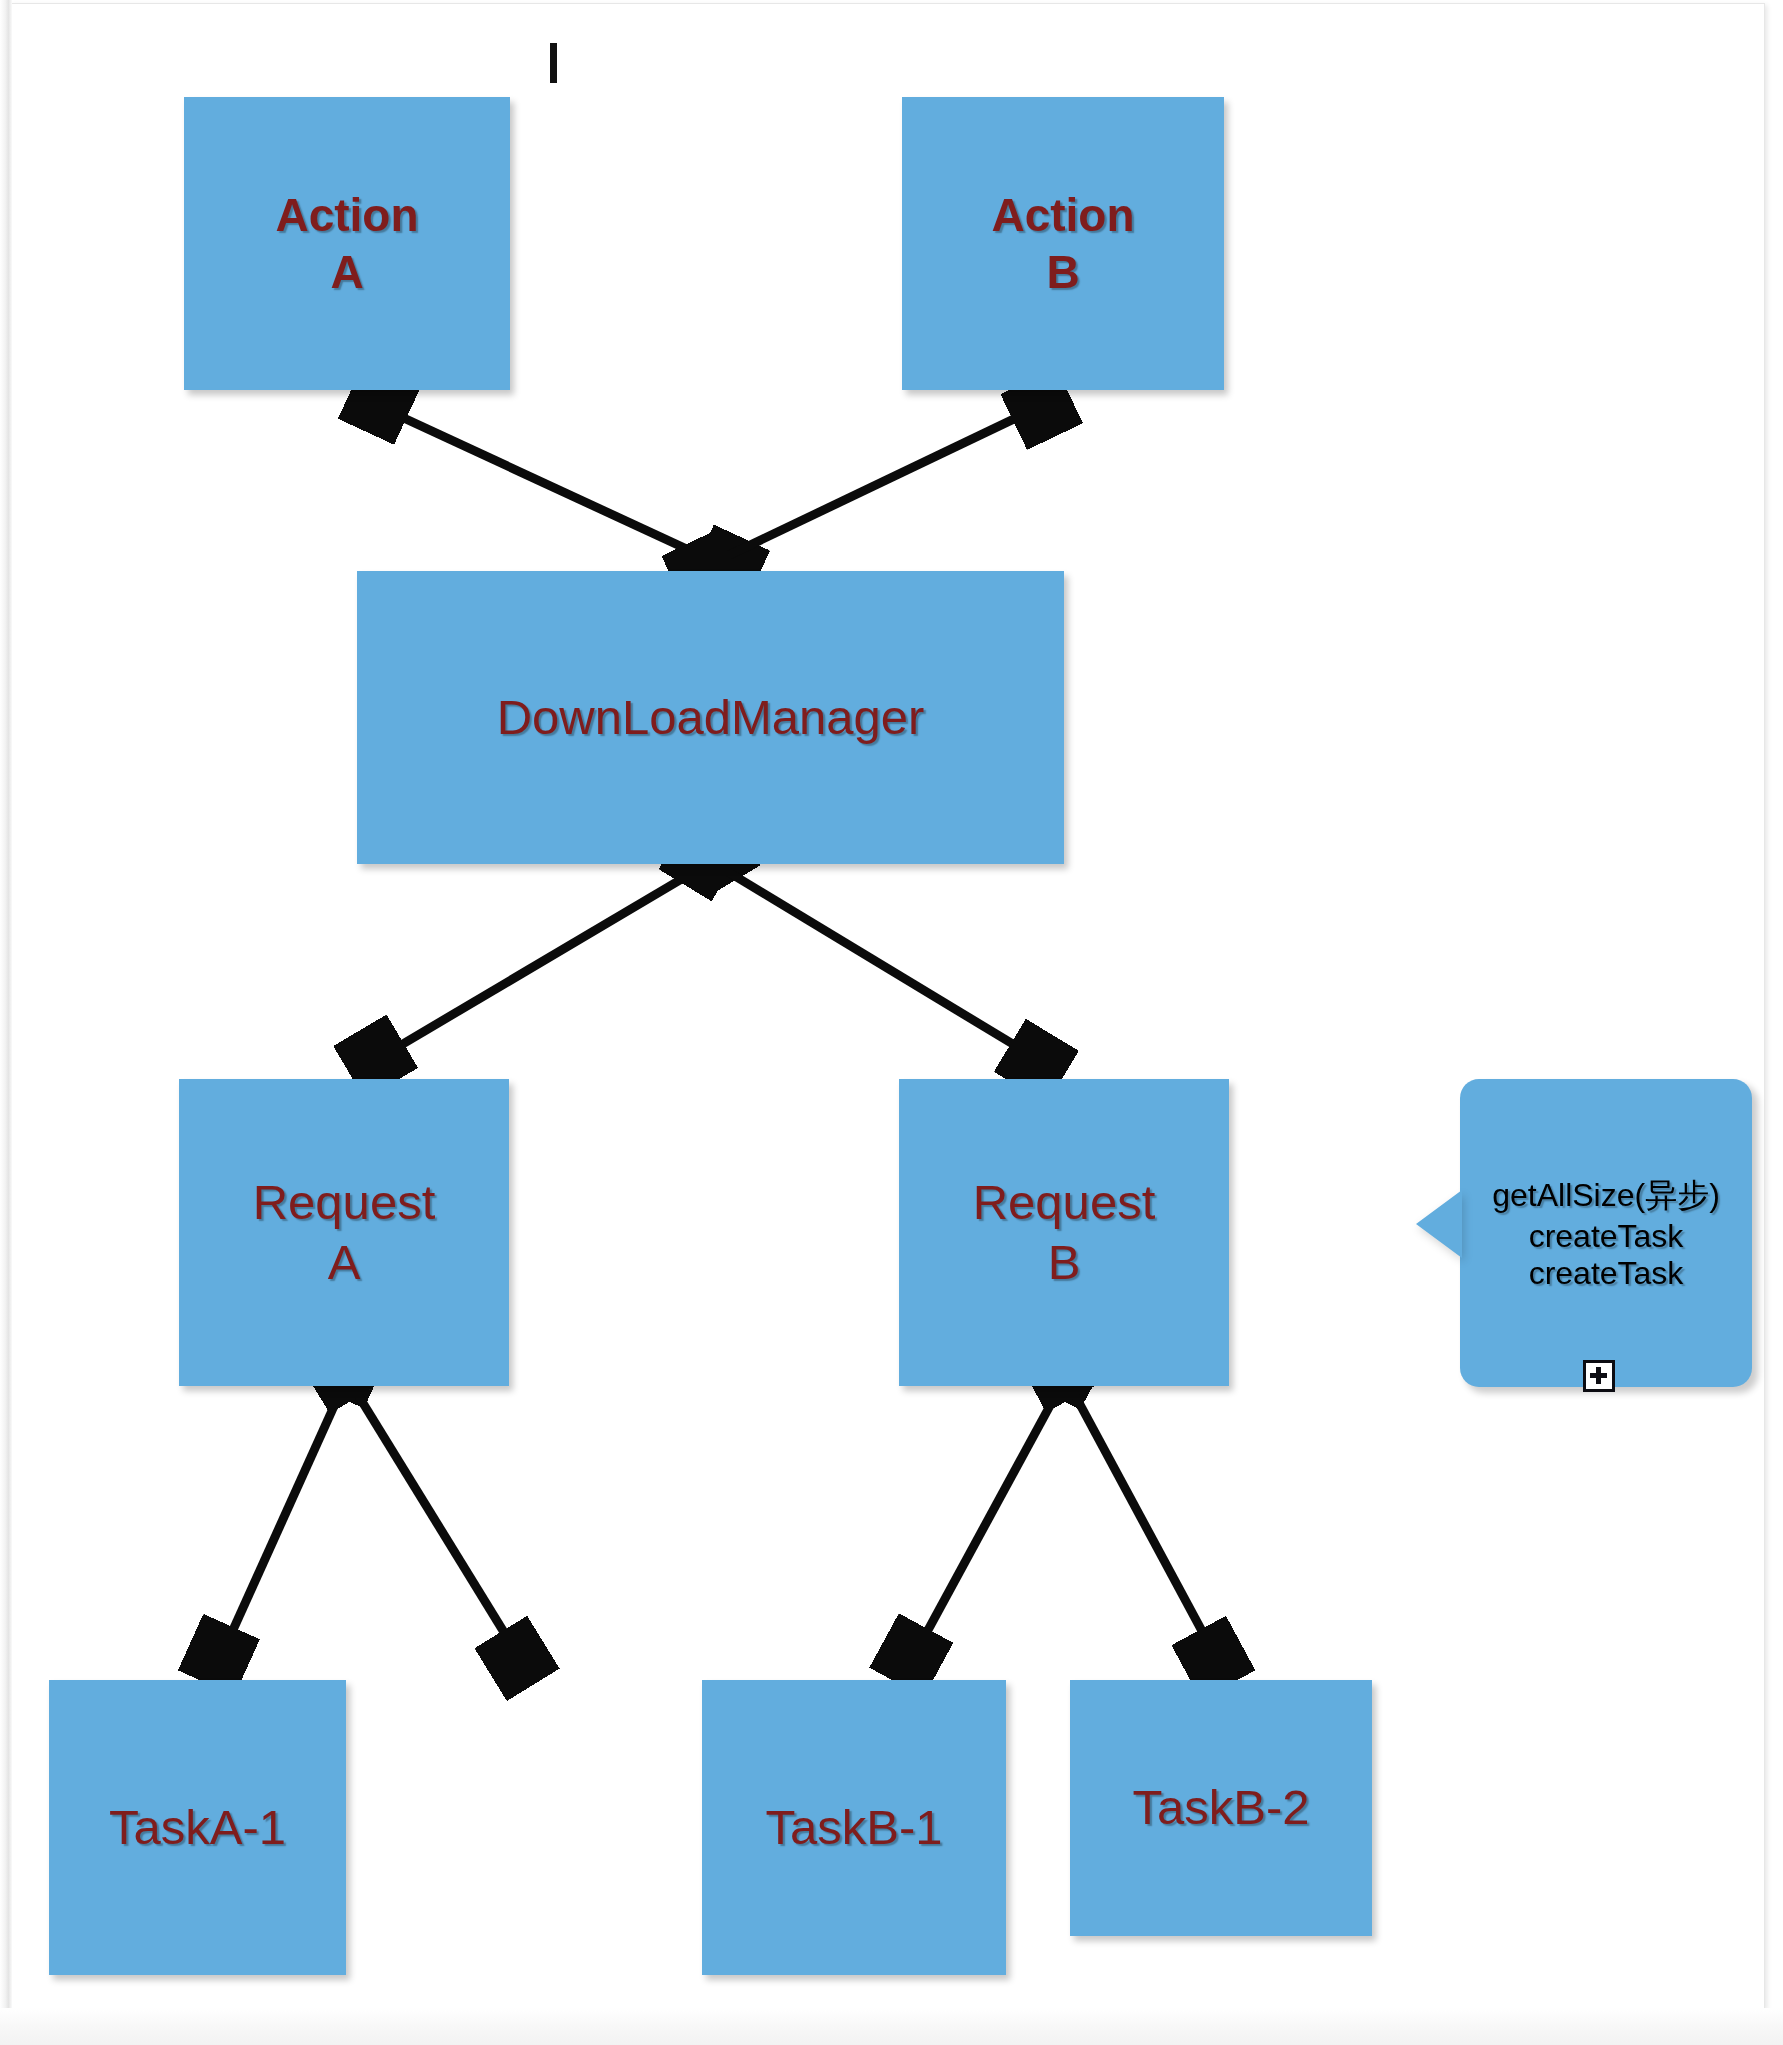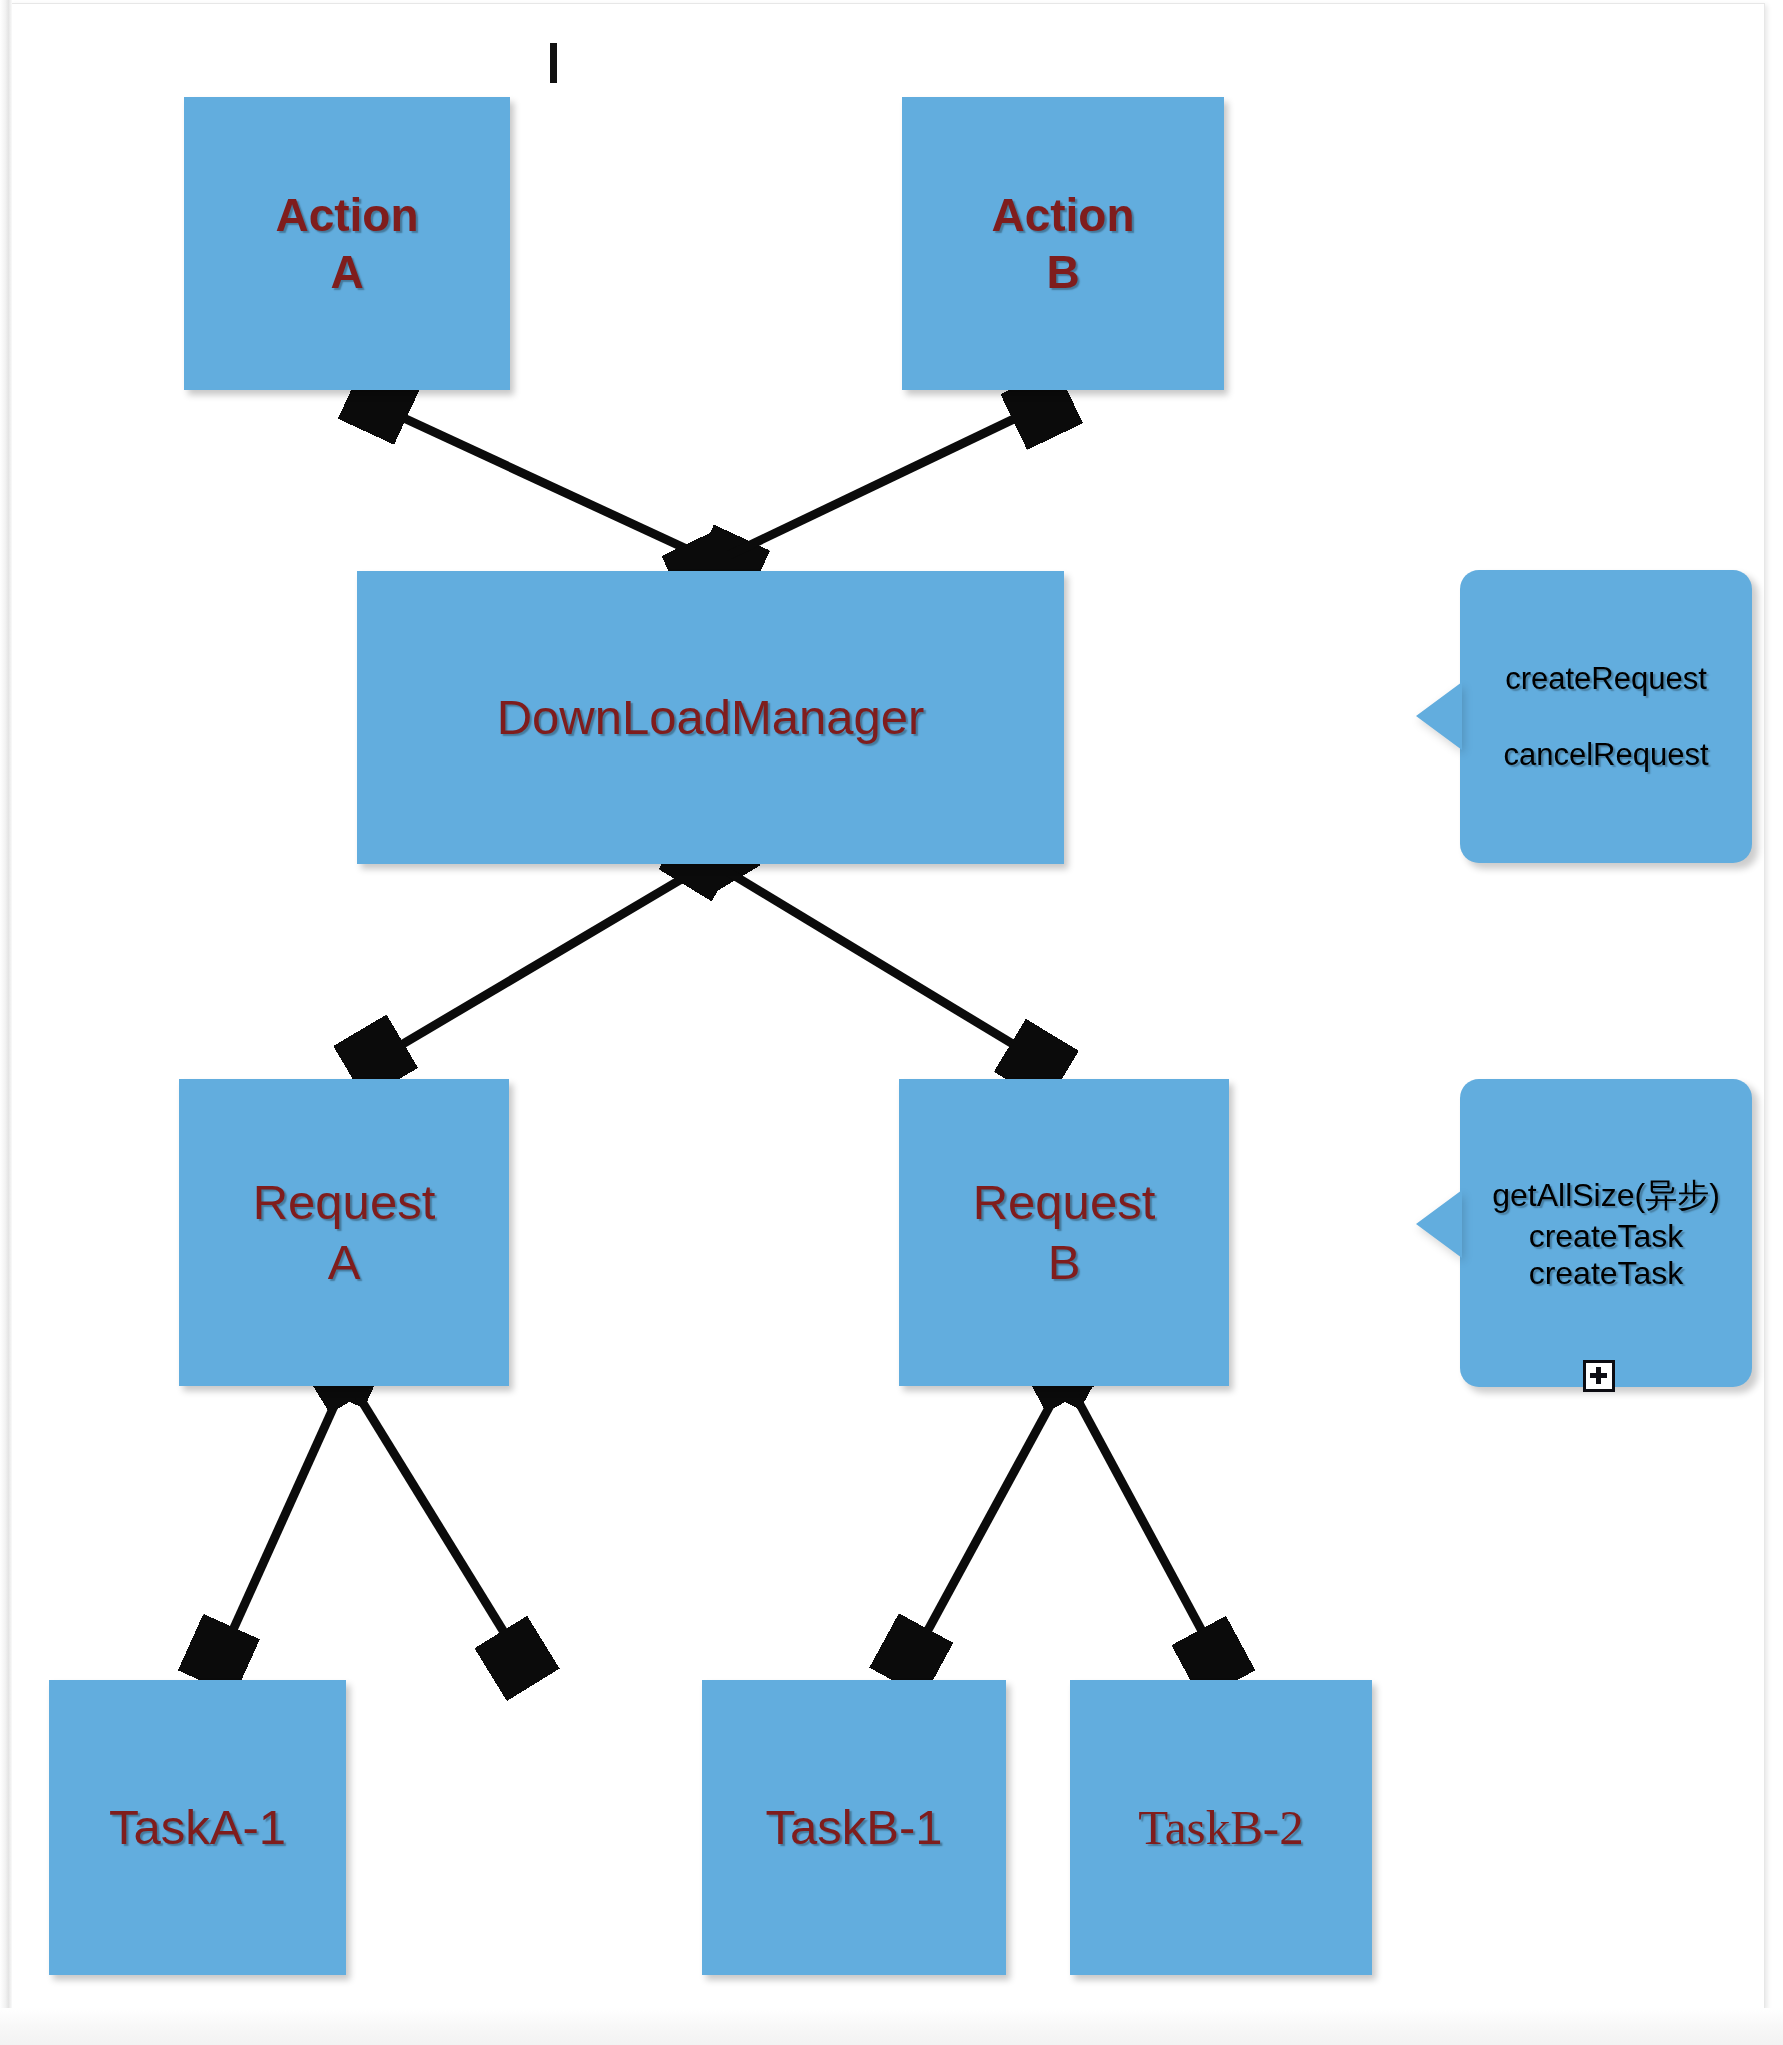--- a/index.html
+++ b/index.html
@@ -165,27 +165,20 @@
     <div>
       <div>Action</div>
       <div>B</div>
     </div>
   </div>
 
   <div class="node" style="left:357px; top:571px; width:707px; height:293px; font-size:49px;">
     <div>DownLoadManager</div>
   </div>
 
-  <div class="callout" style="left:1460px; top:570px; width:292px; height:293px;">
-    <div class="tail" style="left:-44px; top:112px;"></div>
-    <div class="lines" style="font-size:31px; gap:40px;">
-      <span>createRequest</span>
-      <span>cancelRequest</span>
-    </div>
-  </div>
 
   <div class="node" style="left:179px; top:1079px; width:330px; height:307px; font-size:49px;">
     <div>
       <div>Request</div>
       <div>A</div>
     </div>
   </div>
 
   <div class="node" style="left:899px; top:1079px; width:330px; height:307px; font-size:49px;">
     <div>
@@ -205,21 +198,21 @@
 
   <div class="node" style="left:49px; top:1680px; width:297px; height:295px; font-size:49px;">
     <div>TaskA-1</div>
   </div>
 
 
   <div class="node" style="left:702px; top:1680px; width:304px; height:295px; font-size:49px;">
     <div>TaskB-1</div>
   </div>
 
-  <div class="node" style="left:1070px; top:1680px; width:302px; height:295px; font-size:49px;font-family:Liberation Serif, serif;">
+  <div class="node" style="left:1070px; top:1680px; width:302px; height:256px; font-size:49px;">
     <div>TaskB-2</div>
   </div>
 
 
   <div id="caret"></div>
   <div id="plus-cursor">
     <div class="h"></div>
       <div class="v"></div>
   </div>
 

